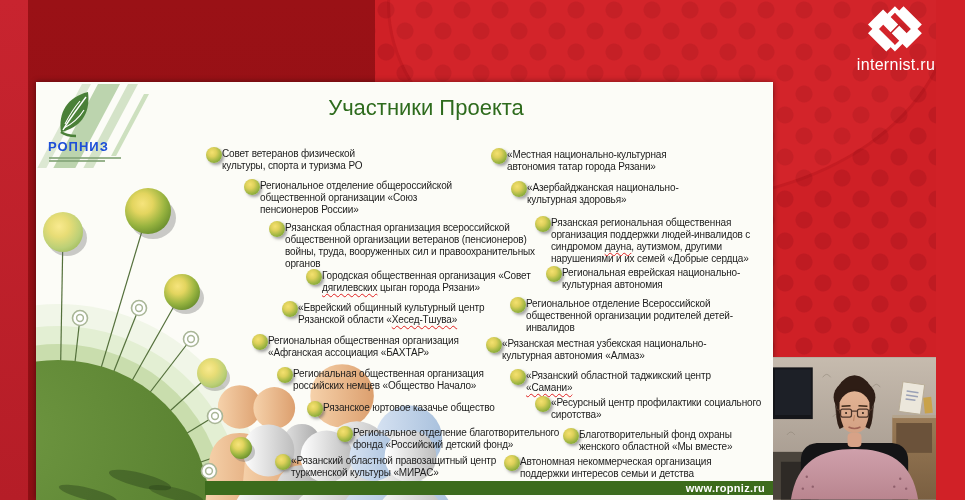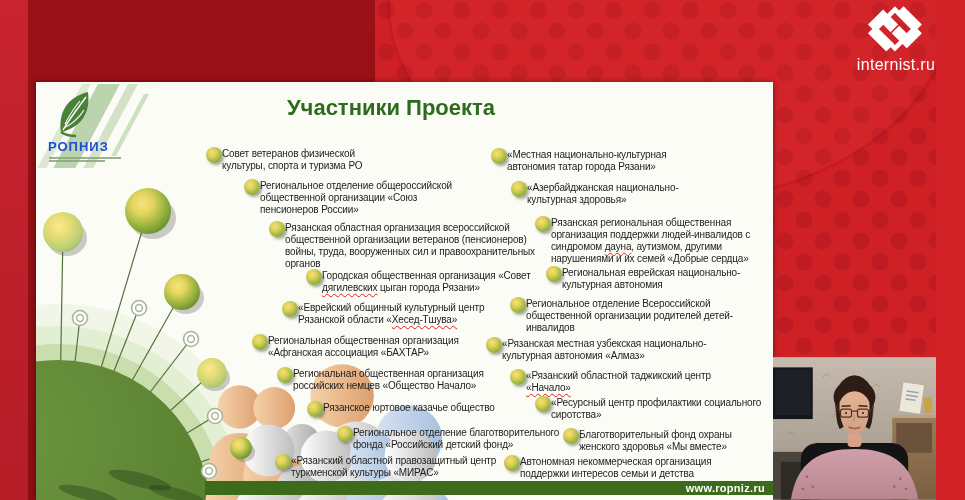--- a/index.html
+++ b/index.html
@@ -19,21 +19,21 @@
     background:linear-gradient(180deg,#c8242f,#b51d27);}
   .bg-rightband{position:absolute;left:936px;top:0;width:29px;height:500px;background:#d12127;}
   
   .brand{position:absolute;left:836px;top:6px;width:120px;text-align:center;color:#fff;}
   .brand svg{display:block;margin:0 auto;}
   .brand-name{font-size:16px;letter-spacing:.3px;margin-top:2px;}
   
   .slide{position:absolute;left:36px;top:82px;width:737px;height:418px;background:#fcfcf7;
          box-shadow:0 0 6px rgba(0,0,0,.45);}
   .slide-title{position:absolute;left:0;top:13px;width:710px;text-align:center;z-index:3;
-    font-size:22px;font-weight:bold;color:#2e6b1d;}
+    font-size:22px;font-weight:normal;color:#2e6b1d;padding-left:35px;}
   .decor{position:absolute;left:0;top:0;z-index:1;}
   
   .ropniz{position:absolute;left:10px;top:2px;width:132px;height:88px;z-index:2;}
   .stripe{position:absolute;transform:skewX(-28deg);transform-origin:top;}
   .st-a{left:36px;top:0;width:9px;height:84px;background:#dce8d2;}
   .st-b{left:52px;top:0;width:22px;height:84px;background:#bcd4ae;}
   .st-c{left:82px;top:0;width:10px;height:84px;background:#d4e3c8;}
   .st-d{left:98px;top:10px;width:5px;height:62px;background:#cde0bf;}
   .ropniz-leaf{position:absolute;left:6px;top:4px;}
   .ropniz-name{position:absolute;left:2px;top:55px;font-size:13px;font-weight:bold;
@@ -261,29 +261,29 @@
     <div class="item" style="left:474px;top:216px;">
       <span class="bullet"></span>
       <span class="item-text" style="width:215px">Региональное отделение Всероссийской общественной организации родителей детей-инвалидов</span>
     </div>
     <div class="item" style="left:450px;top:256px;">
       <span class="bullet"></span>
       <span class="item-text" style="width:215px">«Рязанская местная узбекская национально-культурная автономия «Алмаз»</span>
     </div>
     <div class="item" style="left:474px;top:288px;">
       <span class="bullet"></span>
-      <span class="item-text" style="width:195px">«Рязанский областной таджикский центр <span class="sq">«Начало»</span></span>
+      <span class="item-text" style="width:195px">«Рязанский областной таджикский центр <span class="sq">«Самани»</span></span>
     </div>
     <div class="item" style="left:499px;top:315px;">
       <span class="bullet"></span>
       <span class="item-text" style="width:215px">«Ресурсный центр профилактики социального сиротства»</span>
     </div>
     <div class="item" style="left:527px;top:347px;">
       <span class="bullet"></span>
-      <span class="item-text" style="width:165px">Благотворительный фонд охраны женского здоровья «Мы вместе»</span>
+      <span class="item-text" style="width:165px">Благотворительный фонд охраны женского областной «Мы вместе»</span>
     </div>
     <div class="item" style="left:468px;top:374px;">
       <span class="bullet"></span>
       <span class="item-text" style="width:240px">Автономная некоммерческая организация поддержки интересов семьи и детства «ПРОДЕТСТВО»</span>
     </div>
 
     <div class="footer-bar">
       <span>www.ropniz.ru</span>
     </div>
   </div>

